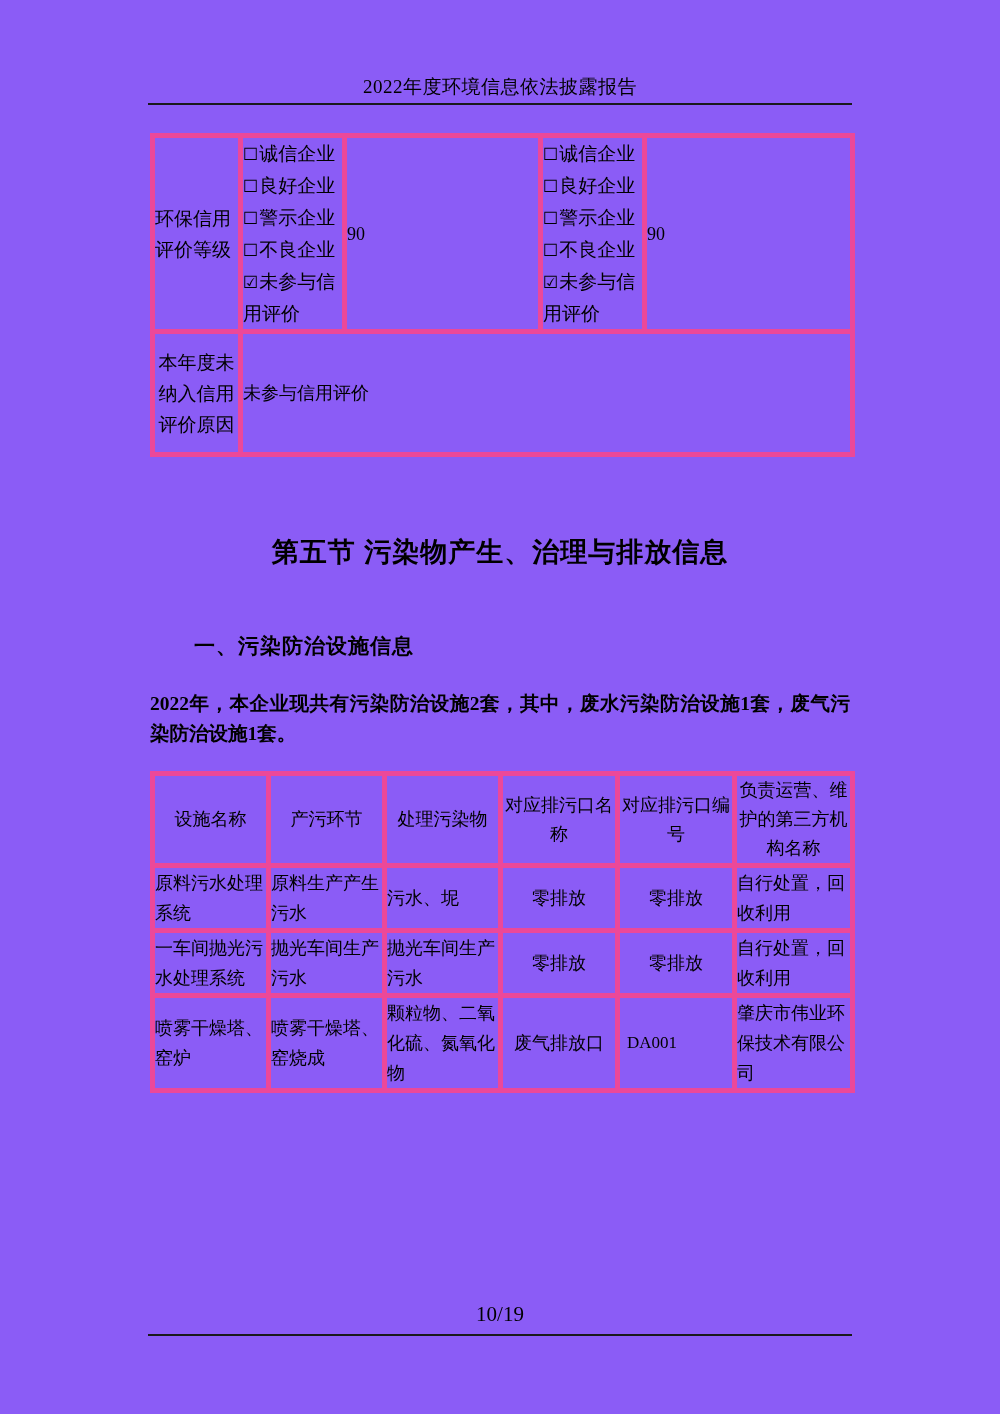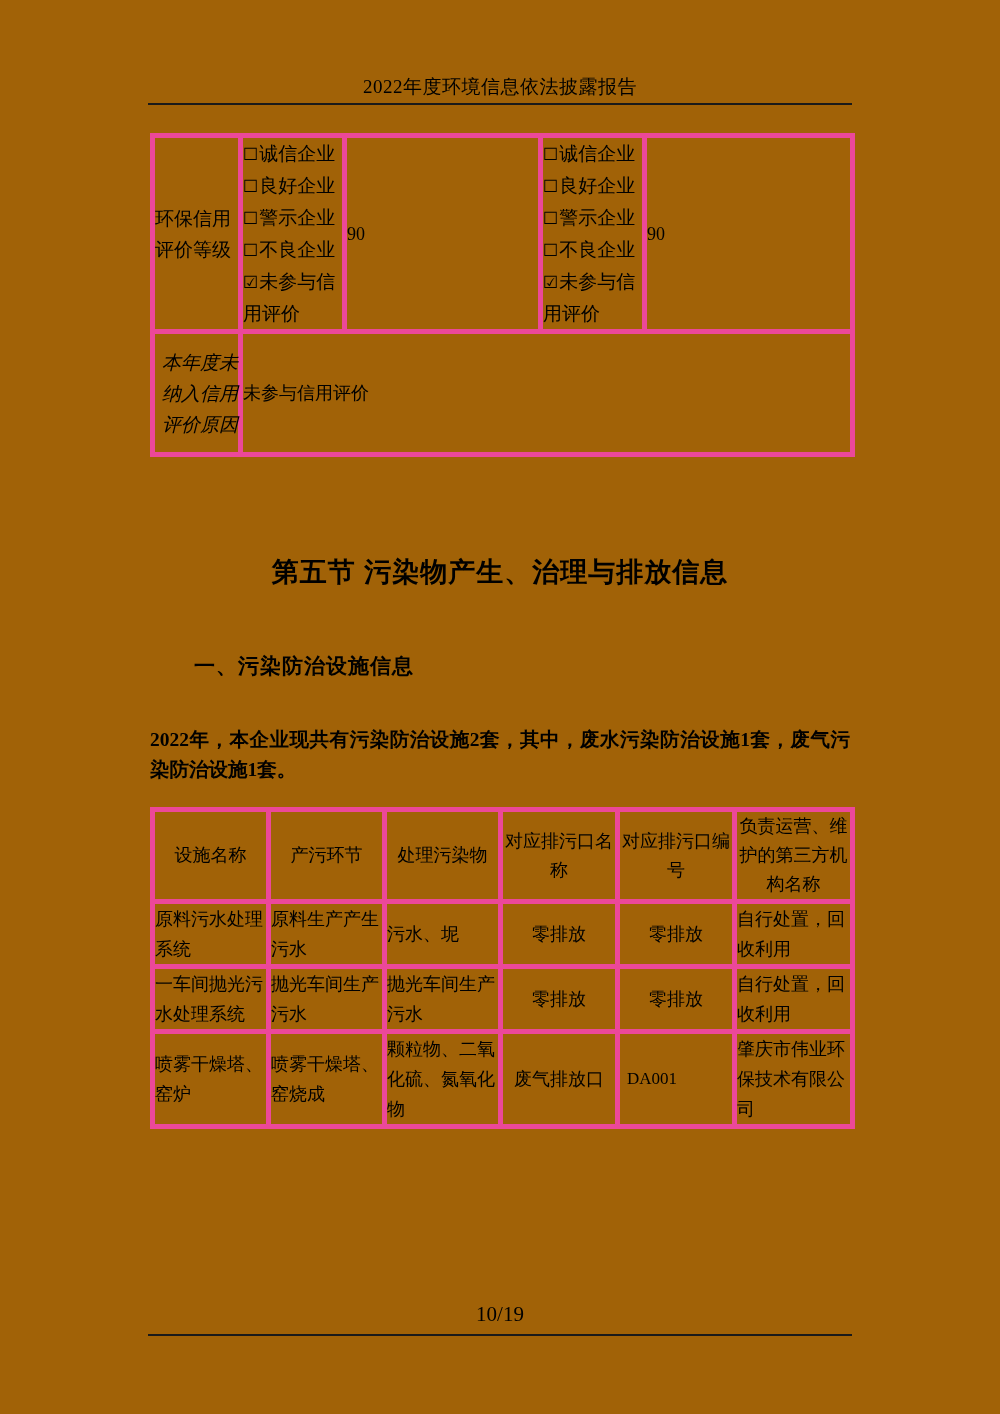--- a/index.html
+++ b/index.html
@@ -8,21 +8,21 @@
     background: #ffffff;
   }
   body {
     font-family: "Liberation Serif", "DejaVu Serif", serif;
     color: #000000;
   }
   .page {
     position: relative;
     width: 1000px;
     height: 1414px;
-    background: #a16207;
+    background: #8b5cf6;
     box-sizing: border-box;
     overflow: hidden;
   }
 
   
   .running-header {
     position: absolute;
     left: 148px;
     top: 74px;
     width: 704px;
@@ -100,55 +100,54 @@
     padding-right: 1px;
   }
   .credit-score {
     padding: 4px 0 4px 6px;
     font-size: 18px;
     line-height: 26px;
     text-align: left;
     vertical-align: middle;
   }
   .reason-label {
-    text-align: right;
+    text-align: center;
     font-size: 19px;
     line-height: 31px;
     padding: 6px 4px;
-    font-style: italic;
   }
   .reason-body {
     padding: 8px 10px;
     font-size: 18px;
     line-height: 28px;
     vertical-align: middle;
     height: 118px;
   }
 
   
   .section-title {
-    margin-top: 96px;
+    margin-top: 76px;
     text-align: center;
     font-family: "Liberation Sans", "DejaVu Sans", sans-serif;
     font-weight: bold;
     font-size: 27px;
     line-height: 38px;
     letter-spacing: 1px;
   }
   .sub-title {
     margin-top: 60px;
     font-family: "Liberation Sans", "DejaVu Sans", sans-serif;
     font-weight: bold;
     font-size: 21px;
     line-height: 30px;
     letter-spacing: 1px;
     margin-left: 44px;
   }
   .body-para {
-    margin-top: 44px;
+    margin-top: 28px;
     font-family: "Liberation Serif", "DejaVu Serif", serif;
     font-weight: bold;
     font-size: 19.5px;
     line-height: 30px;
     text-align: justify;
     letter-spacing: 0px;
   }
 
   
   .fac-table {

